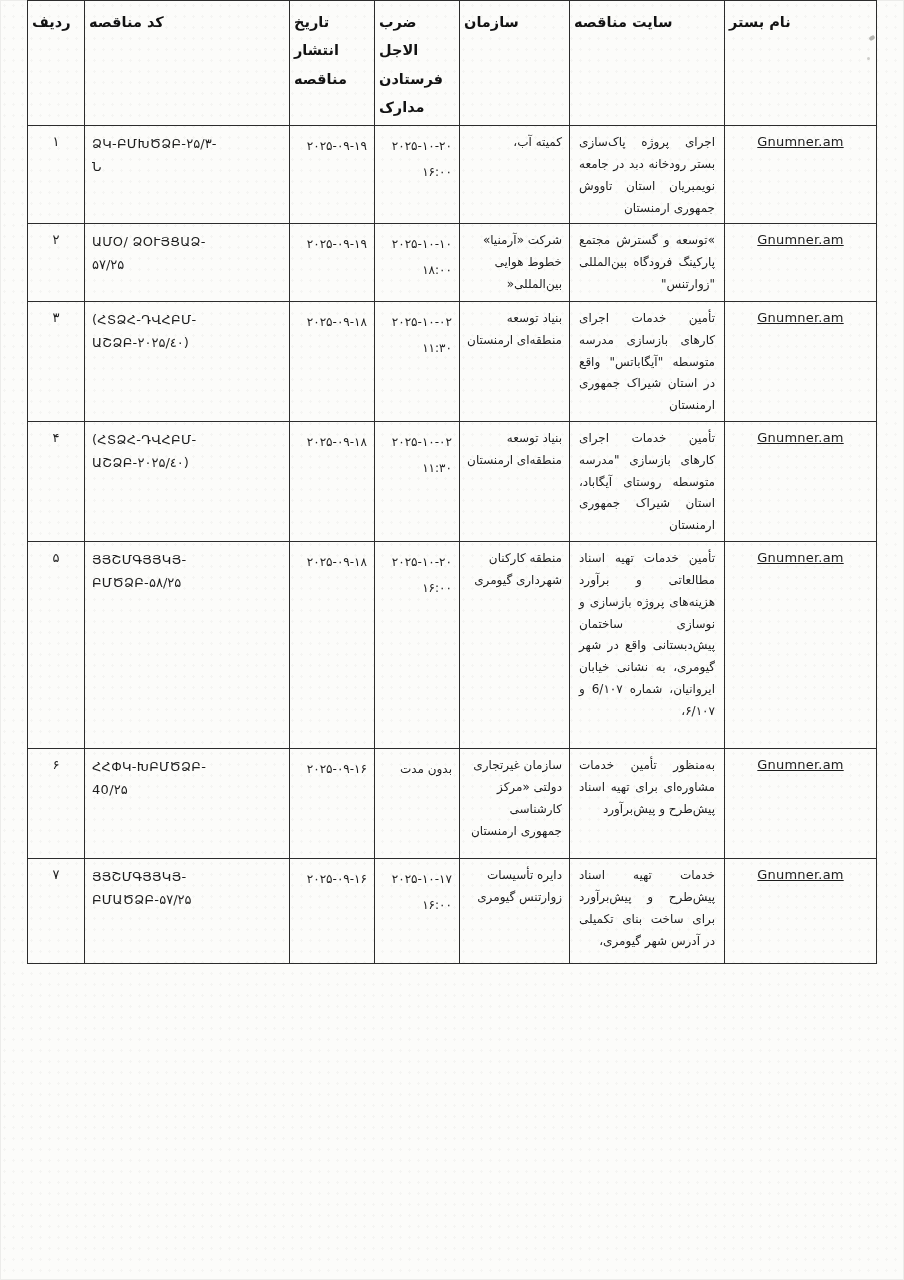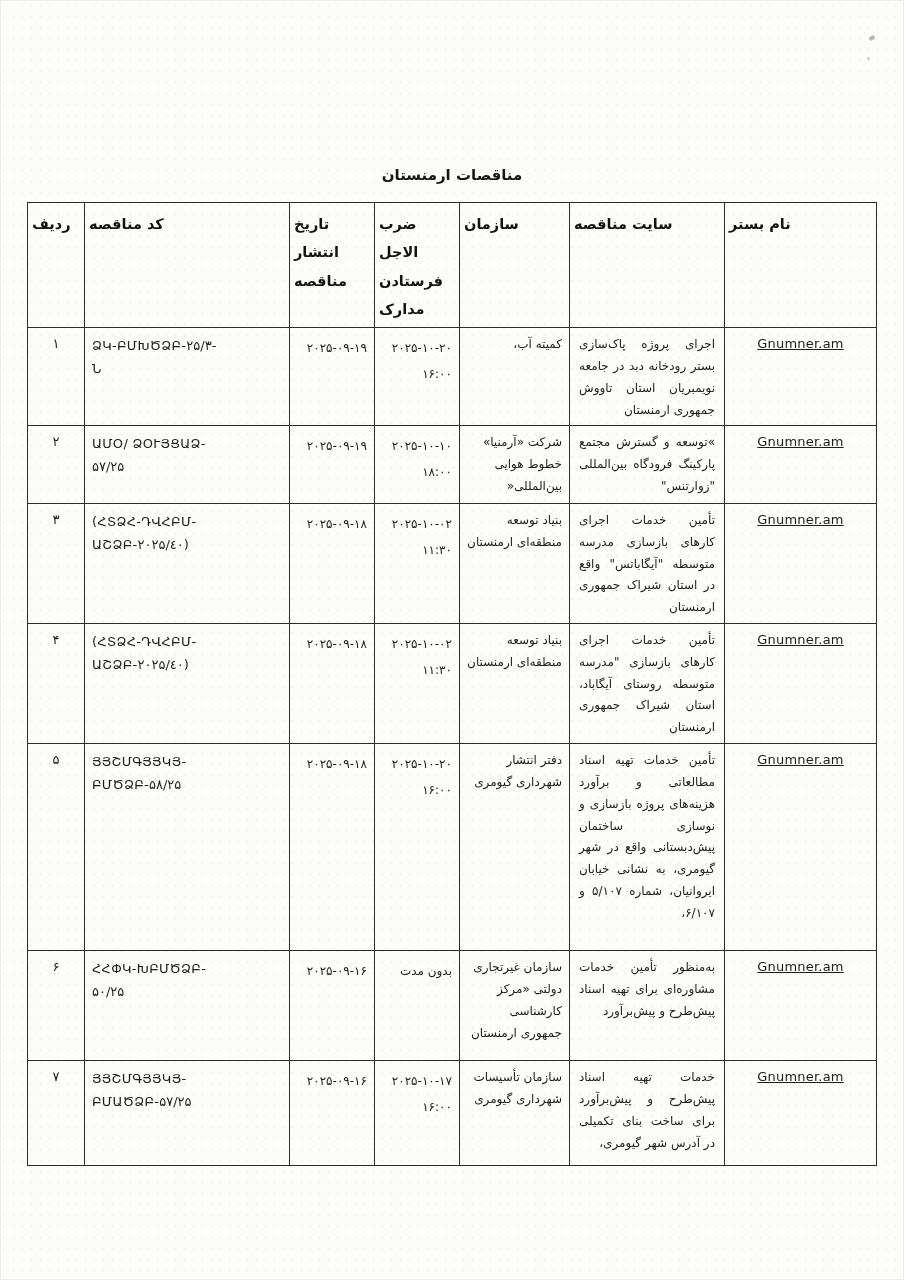--- a/index.html
+++ b/index.html
@@ -79,21 +79,20 @@
   tr.r7 { height: 105px; }
 </style>
 </head>
 <body>
 
 <div class="page">
 
   <span class="speck1"></span>
   <span class="speck2"></span>
 
-  <h1 class="doc-title">مناقصات ارمنستان</h1>
 
   <table class="tenders">
     <colgroup>
       <col style="width:152px">
         <col style="width:155px">
         <col style="width:110px">
       <col style="width:85px">
         <col style="width:85px">
         <col style="width:205px">
         <col style="width:57px">
@@ -166,50 +165,50 @@
           <div>۱۱:۳۰</div>
         </td>
         <td class="pubdate">۲۰۲۵-۰۹-۱۸</td>
         <td class="code">(ՀՏՁՀ-ԴՎՀԲՄ-
 ԱՇՁԲ-۲۰۲۵/٤۰)</td>
         <td class="rownum">۴</td>
       </tr>
 
       <tr class="r5">
         <td class="site">Gnumner.am</td>
-        <td class="subject">تأمین خدمات تهیه اسناد مطالعاتی و برآورد هزینه‌های پروژه بازسازی و نوسازی ساختمان پیش‌دبستانی واقع در شهر گیومری، به نشانی خیابان ایروانیان، شماره ۵/۱۰۷ و ۶/۱۰۷،</td>
-        <td class="org">دفتر انتشار شهرداری گیومری</td>
+        <td class="subject">تأمین خدمات تهیه اسناد مطالعاتی و برآورد هزینه‌های پروژه بازسازی و نوسازی ساختمان پیش‌دبستانی واقع در شهر گیومری، به نشانی خیابان ایروانیان، شماره 6/۱۰۷ و ۶/۱۰۷،</td>
+        <td class="org">منطقه کارکنان شهرداری گیومری</td>
         <td class="deadline">
           <div>۲۰۲۵-۱۰-۲۰</div>
           <div>۱۶:۰۰</div>
         </td>
         <td class="pubdate">۲۰۲۵-۰۹-۱۸</td>
         <td class="code">ՅՅՇՄԳՅՅԿՅ-
 ԲՄԾՁԲ-۵۸/۲۵</td>
         <td class="rownum">۵</td>
       </tr>
 
       <tr class="r6">
         <td class="site">Gnumner.am</td>
         <td class="subject">به‌منظور تأمین خدمات مشاوره‌ای برای تهیه اسناد پیش‌طرح و پیش‌برآورد</td>
         <td class="org">سازمان غیرتجاری دولتی «مرکز کارشناسی جمهوری ارمنستان</td>
         <td class="deadline">
           <div>بدون مدت</div>
           <div></div>
         </td>
         <td class="pubdate">۲۰۲۵-۰۹-۱۶</td>
         <td class="code">ՀՀՓԿ-ԽԲՄԾՁԲ-
-۵۰/۲۵</td>
+40/۲۵</td>
         <td class="rownum">۶</td>
       </tr>
 
       <tr class="r7">
         <td class="site">Gnumner.am</td>
         <td class="subject">خدمات تهیه اسناد پیش‌طرح و پیش‌برآورد برای ساخت بنای تکمیلی در آدرس شهر گیومری،</td>
-        <td class="org">سازمان تأسیسات شهرداری گیومری</td>
+        <td class="org">دایره تأسیسات زوارتنس گیومری</td>
         <td class="deadline">
           <div>۲۰۲۵-۱۰-۱۷</div>
           <div>۱۶:۰۰</div>
         </td>
         <td class="pubdate">۲۰۲۵-۰۹-۱۶</td>
         <td class="code">ՅՅՇՄԳՅՅԿՅ-
 ԲՄԱԾՁԲ-۵۷/۲۵</td>
         <td class="rownum">۷</td>
       </tr>
 

